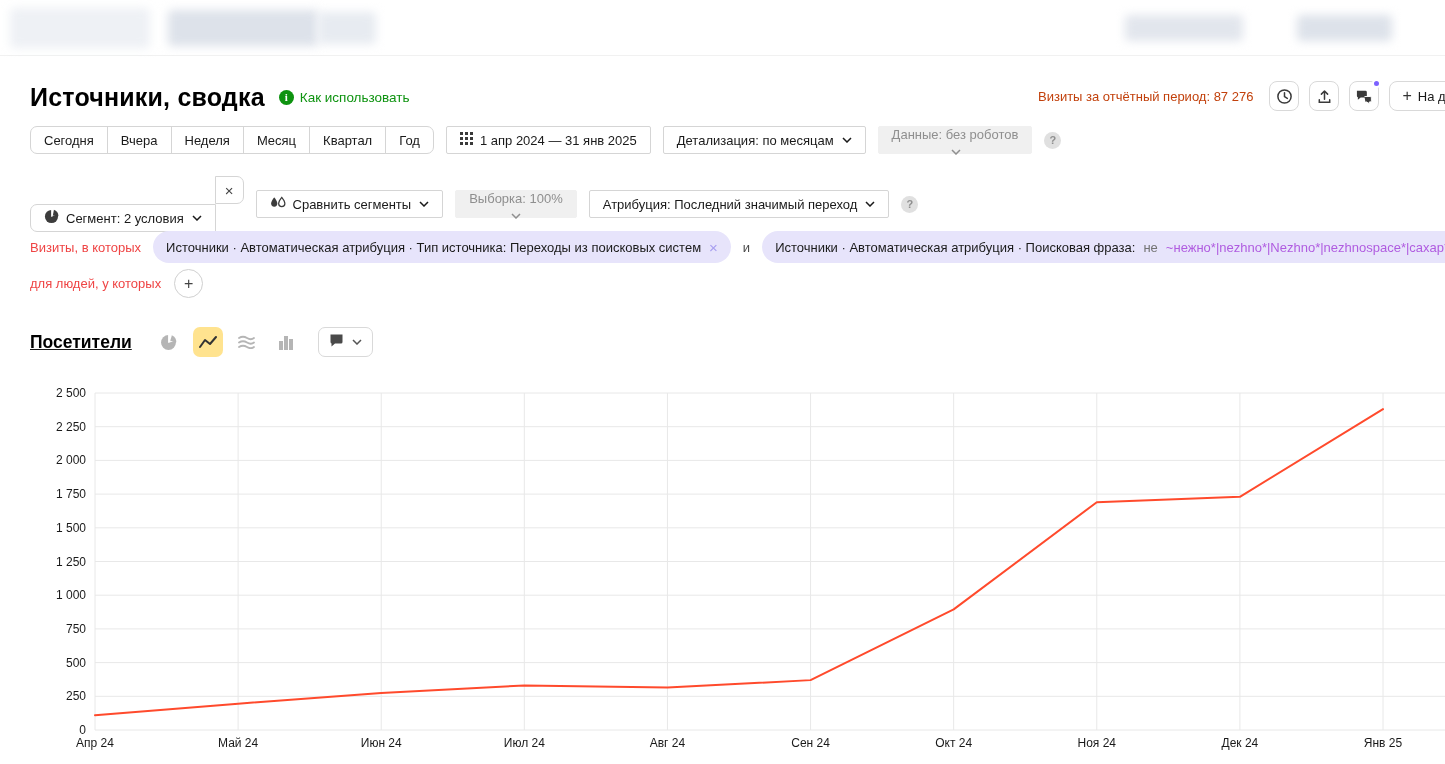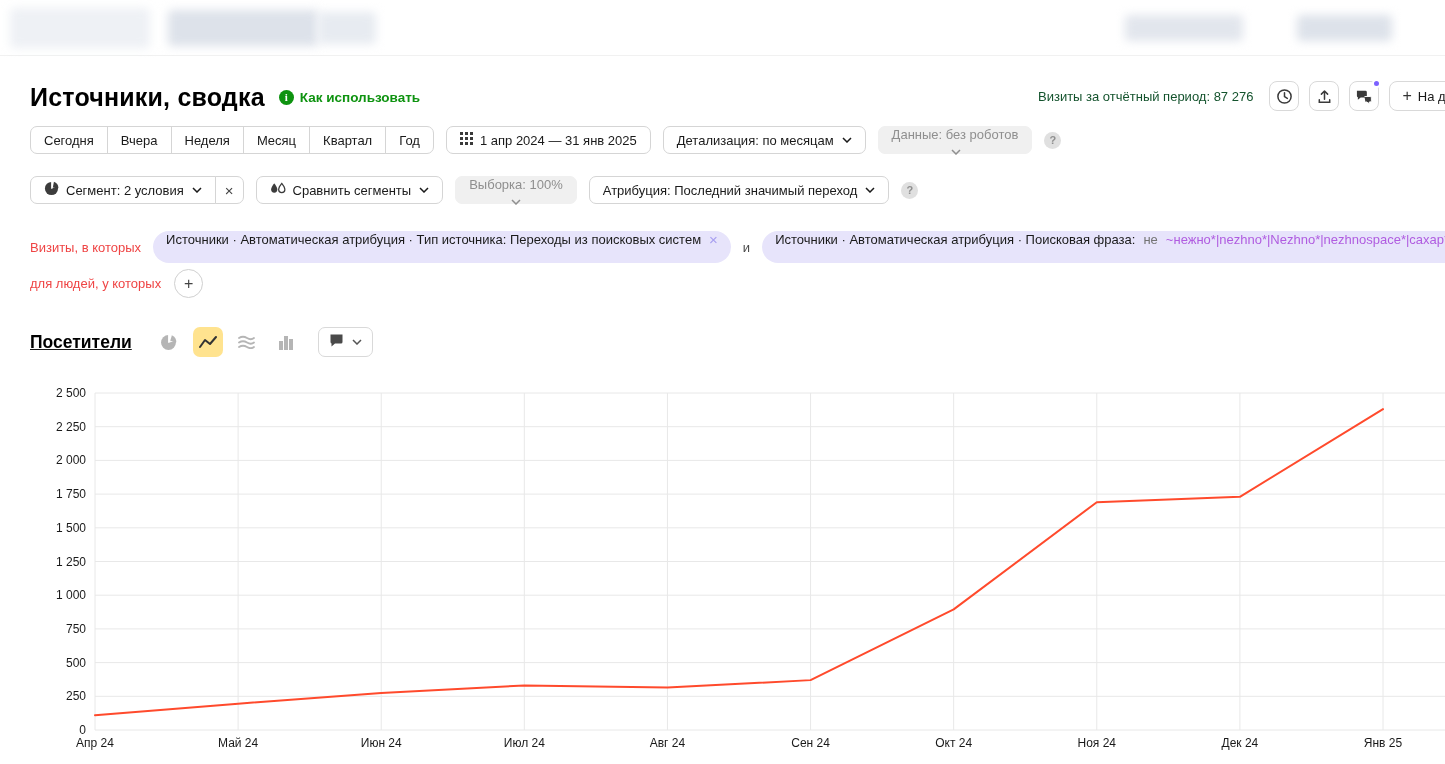--- a/index.html
+++ b/index.html
@@ -12,55 +12,55 @@
   
   .topbar { position:absolute; left:0; top:0; width:1445px; height:56px; background:#fff; border-bottom:1px solid #f1f1f1; }
   .blurbox { position:absolute; border-radius:4px; filter:blur(5px); }
 
   
   .title-row { position:absolute; left:30px; top:80px; height:34px; display:flex; align-items:center; gap:14px; }
   .page-title { font-size:25px; font-weight:bold; color:#000; letter-spacing:.2px; }
   .howto { display:flex; align-items:center; gap:6px; cursor:pointer; }
   .info-dot { width:15px; height:15px; border-radius:50%; background:#0e9310; color:#fff; font-size:11px; font-weight:bold;
               display:flex; align-items:center; justify-content:center; font-family:"Liberation Serif",serif; }
-  .howto-label { color:#0e9310; font-size:13.5px;font-weight:bold; }
+  .howto-label { color:#0e9310; font-size:13.5px; }
 
   .top-actions { position:absolute; left:1038px; top:80px; height:32px; display:flex; align-items:center; gap:10px; white-space:nowrap; }
-  .visits-summary { color:#14532d; font-size:13px; margin-right:6px; }
+  .visits-summary { color:#c2410c; font-size:13px; margin-right:6px; }
   .icon-btn { width:30px; height:30px; border:1px solid #d9d9d9; border-radius:8px; background:#fff;
               display:flex; align-items:center; justify-content:center; position:relative; cursor:pointer; flex:none; }
   .icon-btn svg { display:block; }
   .badge-dot { position:absolute; top:-3px; right:-3px; width:9px; height:9px; border-radius:50%; background:#7b61ff; border:2px solid #fff; }
   .dash-btn { height:30px; border:1px solid #d9d9d9; border-radius:8px; background:#fff; display:flex; align-items:center;
               gap:6px; padding:0 12px; font-size:13px; cursor:pointer; flex:none; width:130px; }
   .dash-plus { font-size:16px; color:#333; }
 
   
   .btn { height:28px; display:inline-flex; align-items:center; gap:7px; padding:0 13px; background:#fff;
-         border:1px solid #d5d5d5; border-radius:7px; font-size:13px; color:#1a1a1a; cursor:pointer; white-space:nowrap; }
+         border:1px solid #d5d5d5; border-radius:2px; font-size:13px; color:#1a1a1a; cursor:pointer; white-space:nowrap; }
   .btn.gray { background:#f0f0f0; border-color:#f0f0f0; color:#8f8f8f;flex-direction:column; }
   .chv { flex:none; margin-left:1px; }
   .row { position:absolute; left:30px; display:flex; align-items:center; }
   .row-periods { top:126px; gap:12px; }
   .seg { display:flex; }
   .seg .btn { border-radius:0; margin-left:-1px; position:relative; }
   .seg .btn:first-child { border-radius:7px 0 0 7px; margin-left:0; }
   .seg .btn:last-child { border-radius:0 7px 7px 0; }
   .row-segments { top:176px; gap:12px; }
   .joined { display:flex; }
-  .joined .btn:first-child { border-radius:7px 0 0 7px; }
+  .joined .btn:first-child { border-radius:7px 0 0 7px;margin-top:28px; }
   .joined .btn:last-child { border-radius:0 7px 7px 0; margin-left:-1px; padding:0 9px; }
   .x-glyph { font-size:15px; color:#444; line-height:1; }
   .help { width:17px; height:17px; border-radius:50%; background:#e0e0e0; color:#8f8f8f; font-size:11px; font-weight:bold;
           display:inline-flex; align-items:center; justify-content:center; cursor:pointer; flex:none; }
 
   
   .row-chips { top:231px; gap:12px; right:0; overflow:hidden; white-space:nowrap; flex-wrap:nowrap; }
   .muted-label { color:#ef4444; font-size:13px; flex:none; }
-  .chip { height:28px; background:#e7e4fb; border-radius:16px; display:inline-flex; align-items:flex-end; gap:8px;
+  .chip { height:28px; background:#e7e4fb; border-radius:16px; display:inline-flex; align-items:center; gap:8px;
           padding:16px 13px; font-size:13px; color:#1a1a1a; flex:none; cursor:default; }
   .chip-x { color:#a79ef0; font-size:15px; line-height:1; cursor:pointer; }
   .and-label { color:#4a4a4a; font-size:13px; flex:none; }
   .t-red { color:#737373; }
   .t-purple { color:#b05ce0; }
   .row-people { top:269px; gap:13px; }
   .plus-circle { width:29px; height:29px; border-radius:50%; border:1px solid #d0d0d0; background:#fff; color:#444;
                  font-size:16px; display:flex; align-items:center; justify-content:center; cursor:pointer; }
 
   

